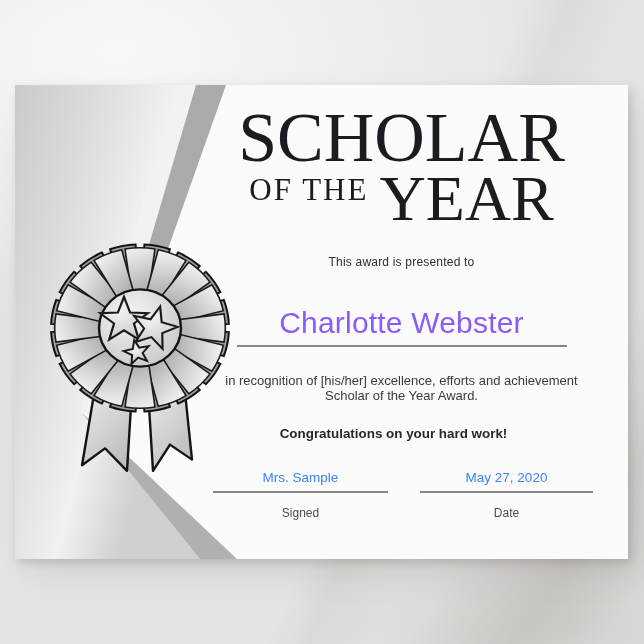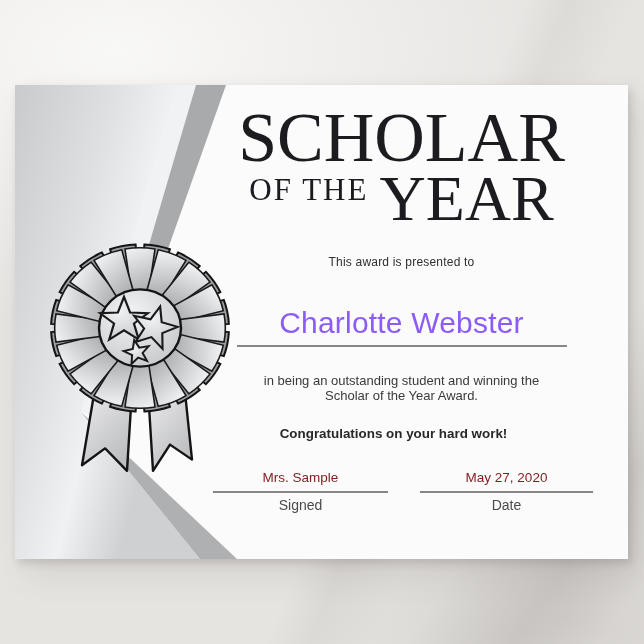--- a/index.html
+++ b/index.html
@@ -39,23 +39,23 @@
     font-size:30px;color:#8b5cf6;letter-spacing:.2px;}
   .name-line{position:absolute;left:222px;top:260px;width:330px;height:0;
     border-top:2px solid #85878a;}
 
   .bodytext{position:absolute;left:160px;right:0;top:289px;text-align:center;
     font-size:13px;line-height:14.6px;color:#3a3a3d;}
   .congrats{position:absolute;left:160px;right:16px;top:341px;text-align:center;
     font-size:13.4px;font-weight:bold;color:#28282b;}
 
   .sig-col{position:absolute;top:384px;text-align:center;}
-  .sig-col .sig-name{font-size:13.5px;color:#7f1d1d;padding-bottom:5px;
+  .sig-col .sig-name{font-size:13.5px;color:#3b82f6;padding-bottom:5px;
     border-bottom:2px solid #85878a;line-height:17px;}
-  .sig-col .sig-label{font-size:14px;color:#4b4b4e;padding-top:4px;}
+  .sig-col .sig-label{font-size:12px;color:#4b4b4e;padding-top:4px;margin-top:9px;}
   .col-signed{left:198px;width:175px;}
   .col-date{left:405px;width:173px;}
 </style>
 </head>
 <body>
 
 <div class="stage">
   <div class="certificate">
 
     <svg class="cert-art" viewBox="0 0 613 474" preserveAspectRatio="none">
@@ -146,21 +146,21 @@
           <span class="title-large">YEAR</span>
         </div>
       </div>
 
       <div class="presented">This award is presented to</div>
 
       <div class="name">Charlotte Webster</div>
       <div class="name-line"></div>
 
       <div class="bodytext">
-        <span style="display:block">in being an outstanding student and winning the</span>
+        <span style="display:block">in recognition of [his/her] excellence, efforts and achievement</span>
         <span style="display:block">Scholar of the Year Award.</span>
       </div>
 
       <div class="congrats">Congratulations on your hard work!</div>
 
       <div class="sig-col col-signed">
         <div class="sig-name">Mrs. Sample</div>
         <div class="sig-label">Signed</div>
       </div>
 

